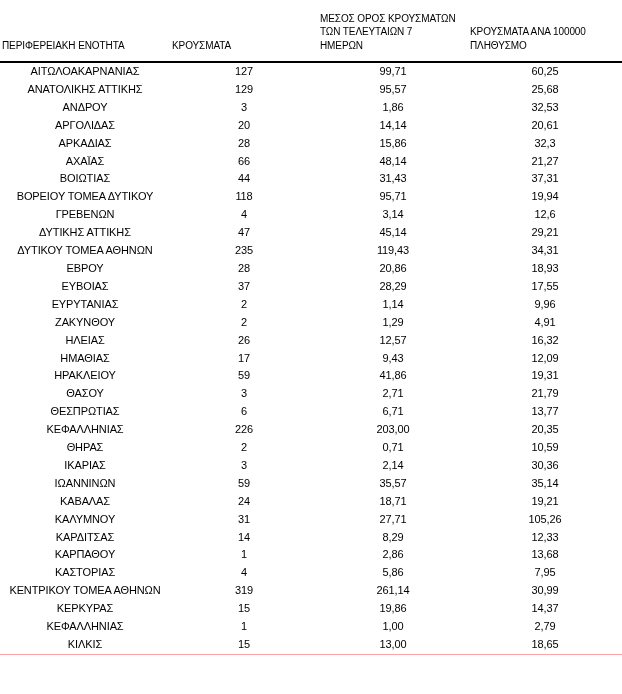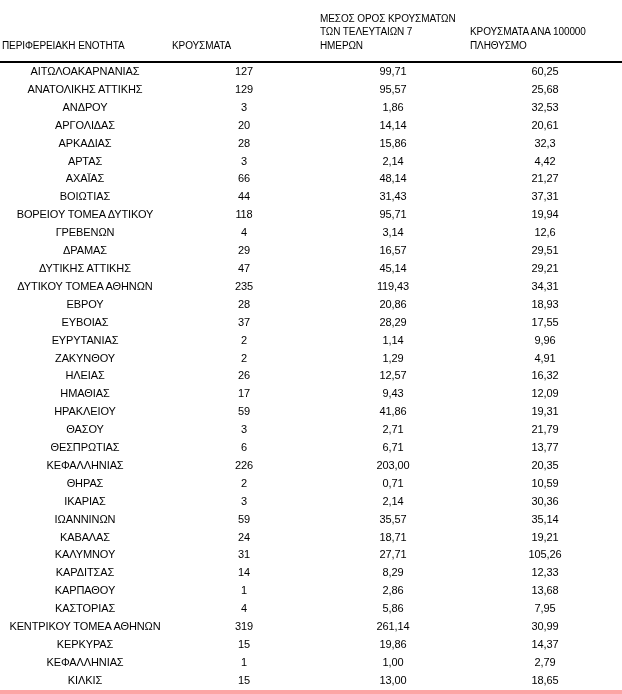--- a/index.html
+++ b/index.html
@@ -49,21 +49,21 @@
     line-height: 17.9px;
     height: 17.9px;
     text-align: center;
     vertical-align: middle;
     padding: 0 2px;
     white-space: nowrap;
     overflow: hidden;
     letter-spacing: -0.1px;
   }
   tbody tr:last-child {
-    border-bottom: 6px solid #fca5a5;
+    border-bottom: 1px solid #fca5a5;
   }
 </style>
 </head>
 <body>
 
 <div class="page">
   <table class="stats-table">
     <colgroup>
       <col class="c-region">
       <col class="c-cases">
@@ -106,26 +106,20 @@
           <td>14,14</td>
           <td>20,61</td>
         </tr>
         <tr>
           <td>ΑΡΚΑΔΙΑΣ</td>
           <td>28</td>
           <td>15,86</td>
           <td>32,3</td>
         </tr>
         <tr>
-          <td>ΑΡΤΑΣ</td>
-          <td>3</td>
-          <td>2,14</td>
-          <td>4,42</td>
-        </tr>
-        <tr>
           <td>ΑΧΑΪΑΣ</td>
           <td>66</td>
           <td>48,14</td>
           <td>21,27</td>
         </tr>
         <tr>
           <td>ΒΟΙΩΤΙΑΣ</td>
           <td>44</td>
           <td>31,43</td>
           <td>37,31</td>
@@ -134,26 +128,20 @@
           <td>ΒΟΡΕΙΟΥ ΤΟΜΕΑ ΔΥΤΙΚΟΥ</td>
           <td>118</td>
           <td>95,71</td>
           <td>19,94</td>
         </tr>
         <tr>
           <td>ΓΡΕΒΕΝΩΝ</td>
           <td>4</td>
           <td>3,14</td>
           <td>12,6</td>
-        </tr>
-        <tr>
-          <td>ΔΡΑΜΑΣ</td>
-          <td>29</td>
-          <td>16,57</td>
-          <td>29,51</td>
         </tr>
         <tr>
           <td>ΔΥΤΙΚΗΣ ΑΤΤΙΚΗΣ</td>
           <td>47</td>
           <td>45,14</td>
           <td>29,21</td>
         </tr>
         <tr>
           <td>ΔΥΤΙΚΟΥ ΤΟΜΕΑ ΑΘΗΝΩΝ</td>
           <td>235</td>

